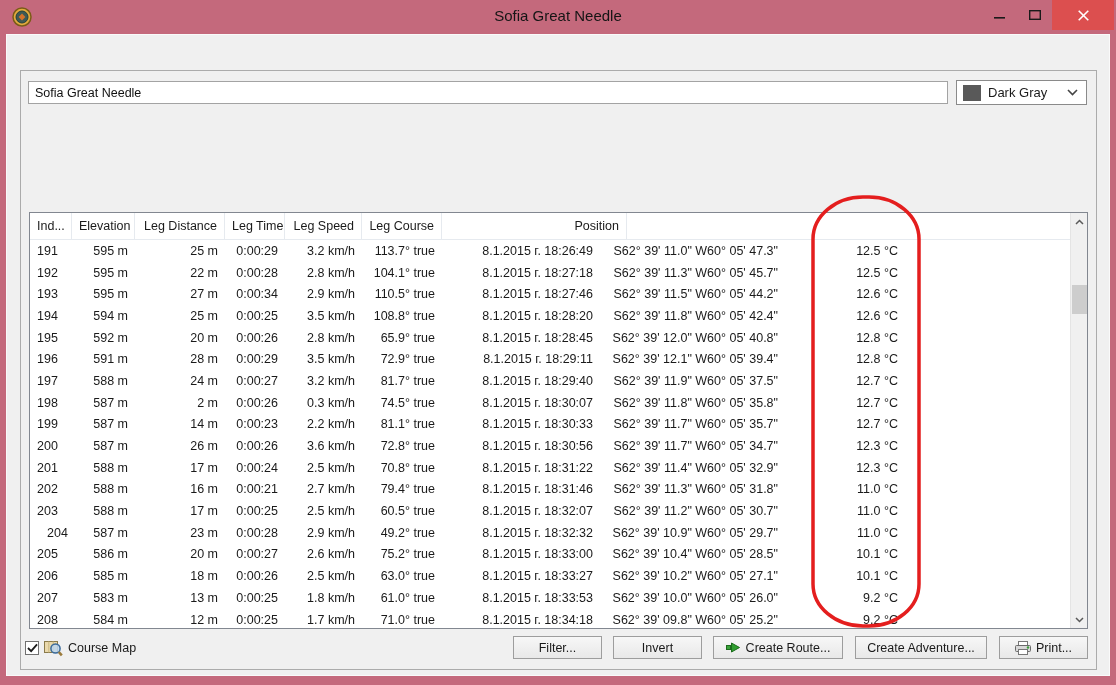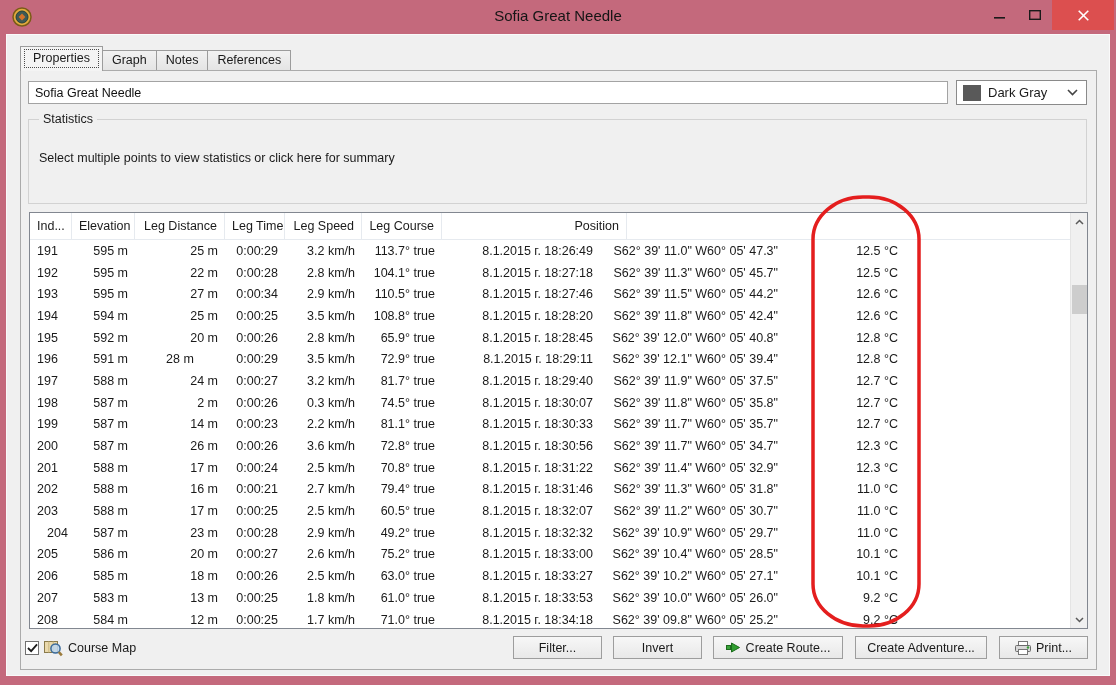--- a/index.html
+++ b/index.html
@@ -100,43 +100,33 @@
       <div class="wc-btn wc-close">
         <svg width="11" height="11" viewBox="0 0 11 11">
           <path d="M0.7 0.7 L10.3 10.3 M10.3 0.7 L0.7 10.3" stroke="#ffffff" stroke-width="1.6"></path>
         </svg>
       </div>
     </div>
   </div>
 
   <div class="client">
 
-    <div class="tabs">
-      <div class="tab active"><span>Properties</span><span class="focus-rect"></span></div>
-      <div class="tab"><span>Graph</span></div>
-      <div class="tab"><span>Notes</span></div>
-      <div class="tab"><span>References</span></div>
-    </div>
 
     <div class="tab-page">
 
       <input class="name-input" type="text" value="Sofia Great Needle" style="">
 
       <div class="combo">
         <span class="combo-swatch" id="combo-swatch" style="background: rgb(89, 89, 89);"></span>
         <span class="combo-label">Dark Gray</span>
         <svg class="combo-chevron" width="11" height="7" viewBox="0 0 11 7">
           <path d="M1 1 L5.5 5.5 L10 1" fill="none" stroke="#444" stroke-width="1.6"></path>
         </svg>
       </div>
 
-      <div class="groupbox">
-        <span class="groupbox-label">Statistics</span>
-        <span class="groupbox-msg">Select multiple points to view statistics or click here for summary</span>
-      </div>
 
       <div class="listview">
         <div class="lv-inner">
           <div class="lv-header" id="lv-header">
               <div class="hcell al" style="width: 42px;">Ind...</div>
               <div class="hcell ar" style="width: 63px;">Elevation</div>
               <div class="hcell ar" style="width: 90px;">Leg Distance</div>
               <div class="hcell ar" style="width: 60px;">Leg Time</div>
               <div class="hcell ar" style="width: 77px;">Leg Speed</div>
               <div class="hcell ar" style="width: 80px;">Leg Course</div>
@@ -195,21 +185,21 @@
                 <div class="lcell ar" style="width: 60px;">0:00:26</div>
                 <div class="lcell ar" style="width: 77px;">2.8 km/h</div>
                 <div class="lcell ar" style="width: 80px;">65.9° true</div>
                 <div class="lcell ar" style="width: 158px;">8.1.2015 г. 18:28:45</div>
                 <div class="lcell ar" style="width: 185px;">S62° 39' 12.0" W60° 05' 40.8"</div>
                 <div class="lcell ar" style="width: 120px;">12.8 °C</div>
               </div>
               <div class="lrow">
                 <div class="lcell al" style="width: 42px;">196</div>
                 <div class="lcell ar" style="width: 63px;">591 m</div>
-                <div class="lcell ar" style="width: 90px; text-align: center;">28 m</div>
+                <div class="lcell ar" style="width: 90px;">28 m</div>
                 <div class="lcell ar" style="width: 60px;">0:00:29</div>
                 <div class="lcell ar" style="width: 77px;">3.5 km/h</div>
                 <div class="lcell ar" style="width: 80px;">72.9° true</div>
                 <div class="lcell ar" style="width: 158px;">8.1.2015 г. 18:29:11</div>
                 <div class="lcell ar" style="width: 185px;">S62° 39' 12.1" W60° 05' 39.4"</div>
                 <div class="lcell ar" style="width: 120px;">12.8 °C</div>
               </div>
               <div class="lrow">
                 <div class="lcell al" style="width: 42px;">197</div>
                 <div class="lcell ar" style="width: 63px;">588 m</div>

